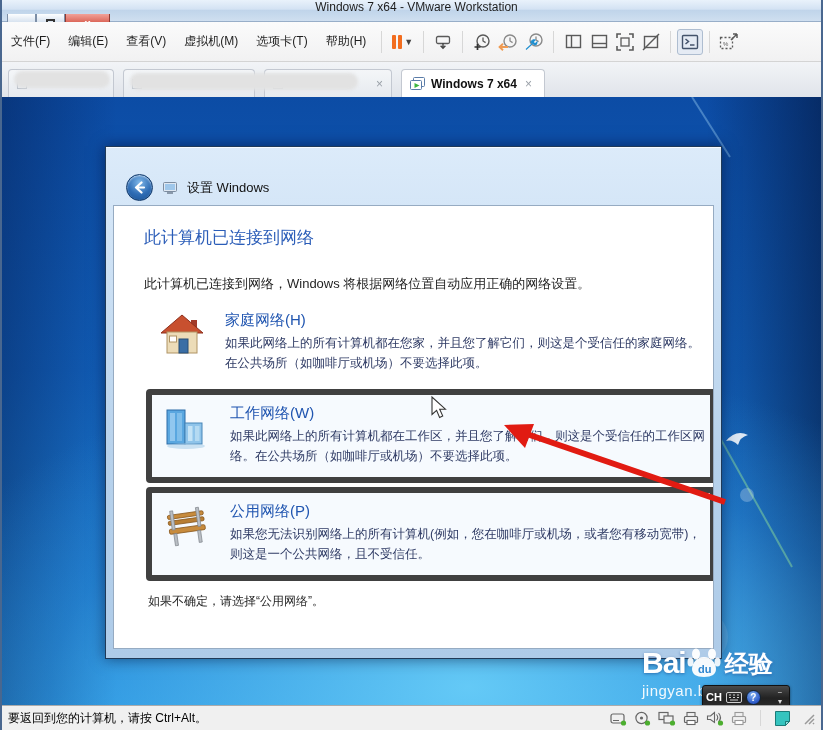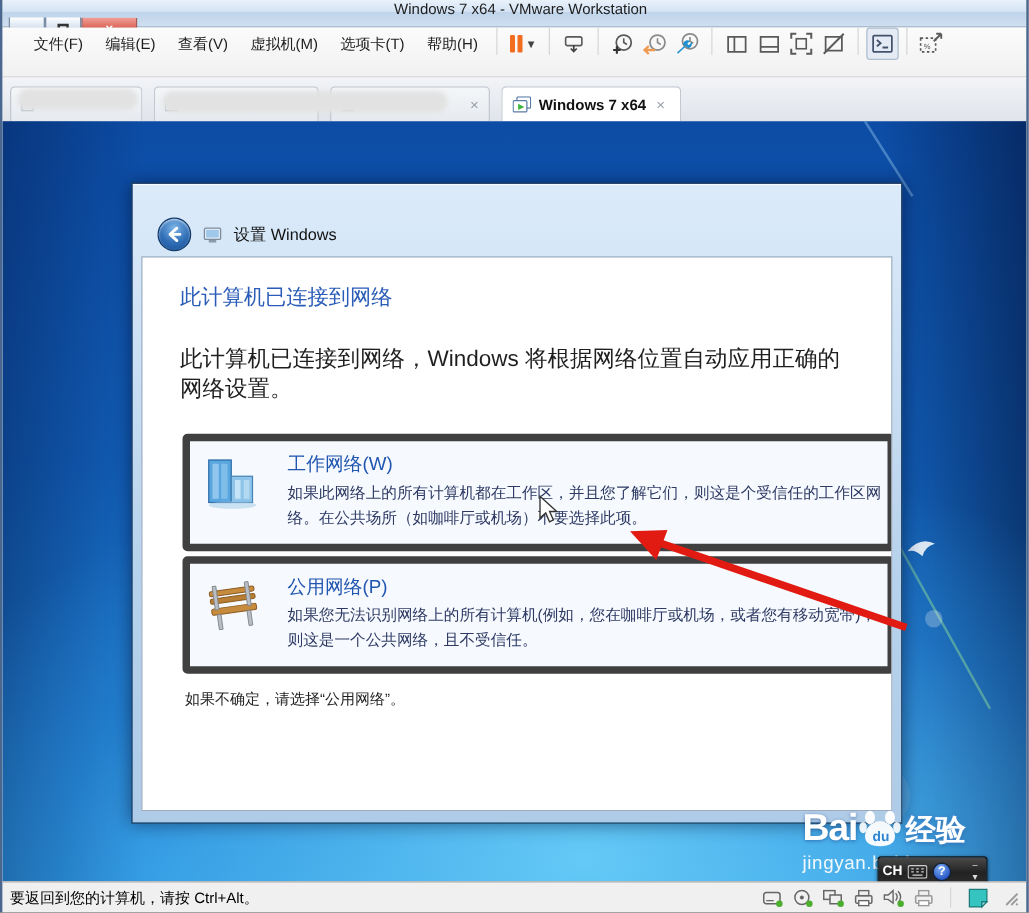--- a/index.html
+++ b/index.html
@@ -19,21 +19,21 @@
     display:flex; align-items:center; justify-content:center; }
   .winbtn.close{ width:45px; background:linear-gradient(#f1a198,#dd6a5d 45%,#c23b2e 50%,#d4776b);
     border-color:#8e3a32; border-radius:0 0 4px 4px; }
   .glyph-min{ width:9px; height:3px; background:#333; margin-top:7px; }
   .glyph-max{ width:9px; height:8px; border:2px solid #333; }
   .glyph-close{ color:#fff; font-size:11px; font-weight:bold; text-shadow:0 1px 1px #70201a; }
 
   
   .menubar{ position:absolute; top:22px; left:0; right:0; height:40px;
     background:linear-gradient(#fbfbfb,#f1f1f2); border-bottom:1px solid #d4d4d4;
-    display:flex; padding-left:16px; }
+    display:flex; align-items:center; padding-left:0; }
   .menuitem{ font-size:12px; color:#1e1e1e; padding:5px 9px; cursor:default; }
   .tsep{ width:1px; height:22px; background:#d7d7d7; margin:0 6px; }
   .tbtn{ display:flex; align-items:center; justify-content:center; width:26px; height:26px; border-radius:3px; }
   .tbtn.pressed{ background:#e5ebf4; border:1px solid #aebdd0; }
   .pausewrap{ display:flex; align-items:center; gap:2px; padding:0 4px; }
   .pbar{ width:4px; height:14px; background:#f26d1f; border-radius:1px; display:inline-block; }
   .caret{ font-size:9px; color:#444; }
 
   
   .tabbar{ position:absolute; top:62px; left:0; right:0; height:35px;
@@ -60,21 +60,21 @@
     border:1px solid #203a58; box-shadow:0 0 14px rgba(0,10,40,0.55), inset 0 1px 0 rgba(255,255,255,0.8); }
   .dlg-headrow{ position:absolute; top:27px; left:20px; display:flex; align-items:center; gap:9px; }
   .backbtn{ width:27px; height:27px; border-radius:50%;
     background:radial-gradient(circle at 50% 30%, #7fb7e8, #2f6db5 55%, #174f92);
     border:1px solid #123a6b; box-shadow:inset 0 1px 2px rgba(255,255,255,0.7);
     display:flex; align-items:center; justify-content:center; }
   .dlg-title{ font-size:13px; color:#111; }
   .dlg-body{ position:absolute; left:7px; right:7px; top:58px; bottom:9px; background:#fff;
     border:1px solid #96abc2; padding:20px 30px; overflow:hidden; }
   .dlg-h1{ font-size:17px; font-weight:normal; color:#2b5db8; margin-bottom:26px; }
-  .dlg-intro{ font-size:18px; color:#1f1f1f; margin-bottom:24px; }
+  .dlg-intro{ font-size:13px; color:#1f1f1f; margin-bottom:8px; }
   .option{ display:flex; gap:20px; padding:9px 12px 11px 12px; margin:0 0 4px 2px; border-radius:4px;
     border:1px solid transparent; width:570px; }
   .option.boxed{ border:6px solid #404040; background:#f6fafe; }
   .opt-title{ font-size:15px; color:#2055b0; margin-bottom:3px; }
   .opt-desc{ font-size:12.5px; color:#2e3a64; line-height:1.6; width:480px; }
   .opt-icon{ width:46px; flex:0 0 46px; padding-top:3px; }
   .footnote{ font-size:12px; color:#1f1f1f; margin-top:12px; margin-left:4px; }
 
   
   .wm{ position:absolute; left:640px; top:548px; width:180px; color:#fff; z-index:3; }
@@ -260,20 +260,35 @@
           <rect x="3" y="4" width="10" height="6" fill="#9fc7ea"></rect>
           <rect x="5" y="12" width="6" height="2" fill="#8a9aac"></rect>
         </svg>
         <span class="dlg-title">设置 Windows</span>
       </div>
 
       <div class="dlg-body">
         <div class="dlg-h1">此计算机已连接到网络</div>
         <div class="dlg-intro">此计算机已连接到网络，Windows 将根据网络位置自动应用正确的网络设置。</div>
 
+        <div class="option">
+          <div class="opt-icon">
+            <svg width="46" height="42" viewBox="0 0 46 42">
+              <rect x="32" y="6" width="6" height="10" fill="#a23a28"></rect>
+              <polygon points="23,1 44,19 2,19" fill="#c8502f" stroke="#8e2f1c" stroke-width="1"></polygon>
+              <rect x="8" y="18" width="30" height="21" fill="#ecdcb8" stroke="#b09464" stroke-width="1"></rect>
+              <rect x="20" y="25" width="9" height="14" fill="#3a6ea5" stroke="#274d74"></rect>
+              <rect x="10.5" y="22" width="7" height="6" fill="#fff" stroke="#b09464"></rect>
+            </svg>
+          </div>
+          <div class="opt-text">
+            <div class="opt-title">家庭网络(H)</div>
+            <div class="opt-desc">如果此网络上的所有计算机都在您家，并且您了解它们，则这是个受信任的家庭网络。在公共场所（如咖啡厅或机场）不要选择此项。</div>
+          </div>
+        </div>
 
         <div class="option boxed">
           <div class="opt-icon">
             <svg width="46" height="44" viewBox="0 0 46 44">
               <rect x="3" y="3" width="18" height="34" fill="#5aa7e0" stroke="#2d6da8"></rect>
               <rect x="6" y="6" width="5" height="28" fill="#9fd0f2" opacity="0.8"></rect>
               <rect x="13" y="6" width="5" height="28" fill="#8ac4ec" opacity="0.8"></rect>
               <rect x="21" y="16" width="17" height="21" fill="#8fc4ea" stroke="#4785b8"></rect>
               <rect x="24" y="19" width="4.5" height="15" fill="#c4e3f6"></rect>
               <rect x="31" y="19" width="4.5" height="15" fill="#b4daf2"></rect>

